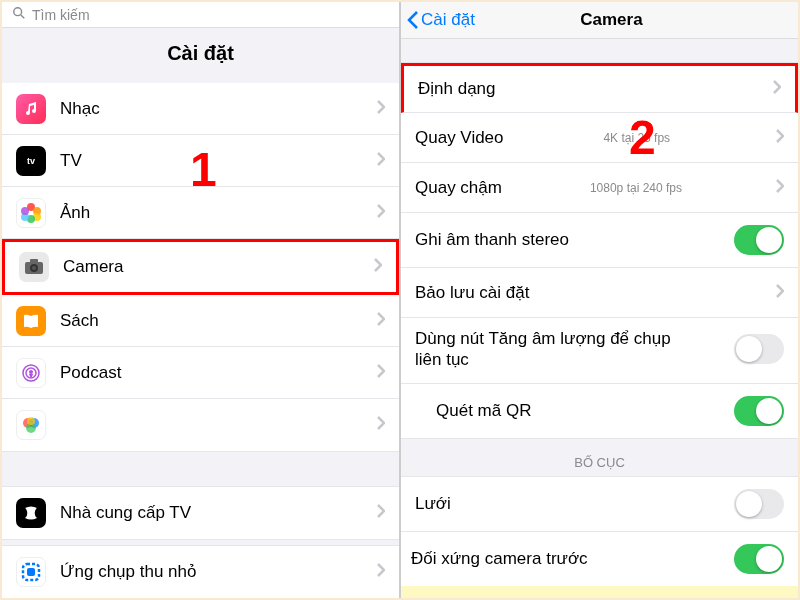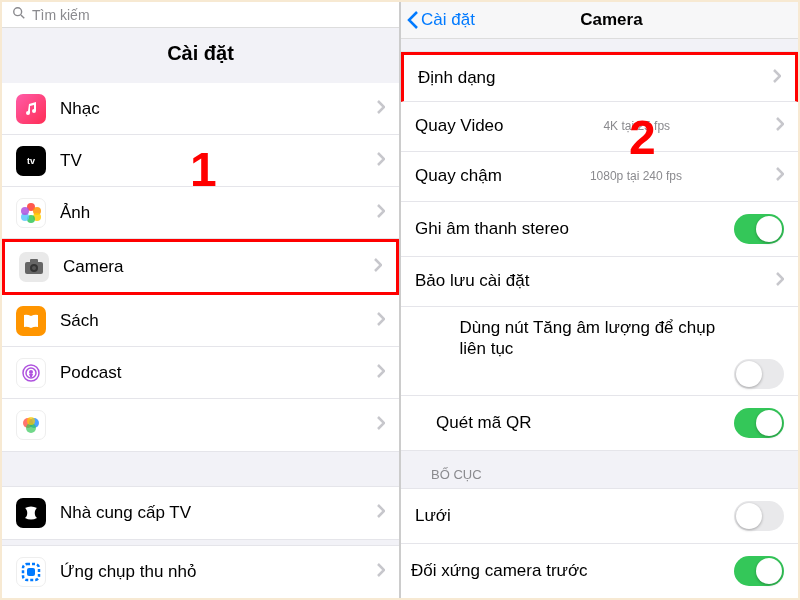--- a/index.html
+++ b/index.html
@@ -37,23 +37,23 @@
     .back svg { width:12px; height:20px; stroke:#007aff; fill:none; stroke-width:2.5; margin-right:2px; }
     .nav-title { flex:1; text-align:center; font-weight:600; font-size:17px; margin-left:-40px; }
     .r-list { background:#fff; }
     .r-row { display:flex; align-items:center; padding: 12px 14px; min-height: 50px; border-bottom:1px solid #e5e5ea; font-size:17px; cursor:pointer; }
     .r-row .label { flex-shrink:0; }
     .r-row .value { margin-left:auto; color:#8a8a8e; font-size:12px; margin-right:6px; }
     .toggle { margin-left:auto; width:50px; height:30px; border-radius:15px; position:relative; flex-shrink:0; }
     .toggle::after { content:''; position:absolute; width:26px; height:26px; background:#fff; border-radius:50%; top:2px; box-shadow:0 1px 3px rgba(0,0,0,0.3); }
     .toggle.on { background:#34c759; } .toggle.on::after { right:2px; }
     .toggle.off { background:#e9e9eb; } .toggle.off::after { left:2px; }
-    .section-hdr { background:#f2f2f7; padding: 16px 30px 6px; font-size:13px; color:#8a8a8e; border-top:1px solid #e5e5ea; border-bottom:1px solid #e5e5ea; }
+    .section-hdr { background:#f2f2f7; padding: 16px 20px 6px; font-size:13px; color:#8a8a8e; border-top:1px solid #e5e5ea; border-bottom:1px solid #e5e5ea;text-align:center; }
     .spacer-top { height: 24px; background:#f2f2f7; border-bottom:1px solid #e5e5ea; }
-    .multiline { line-height:1.25; padding-top:10px; padding-bottom:6px;flex-direction:column; }
+    .multiline { line-height:1.25; padding-top:10px; padding-bottom:12px; }
     
     .flower { position:relative; width:20px; height:20px; }
     .petal { position:absolute; width:8px; height:8px; border-radius:50%; opacity:0.85; }
   </style>
 </head>
 <body>
 
 <div class="pane">
   <div class="searchbar">
     <span>

